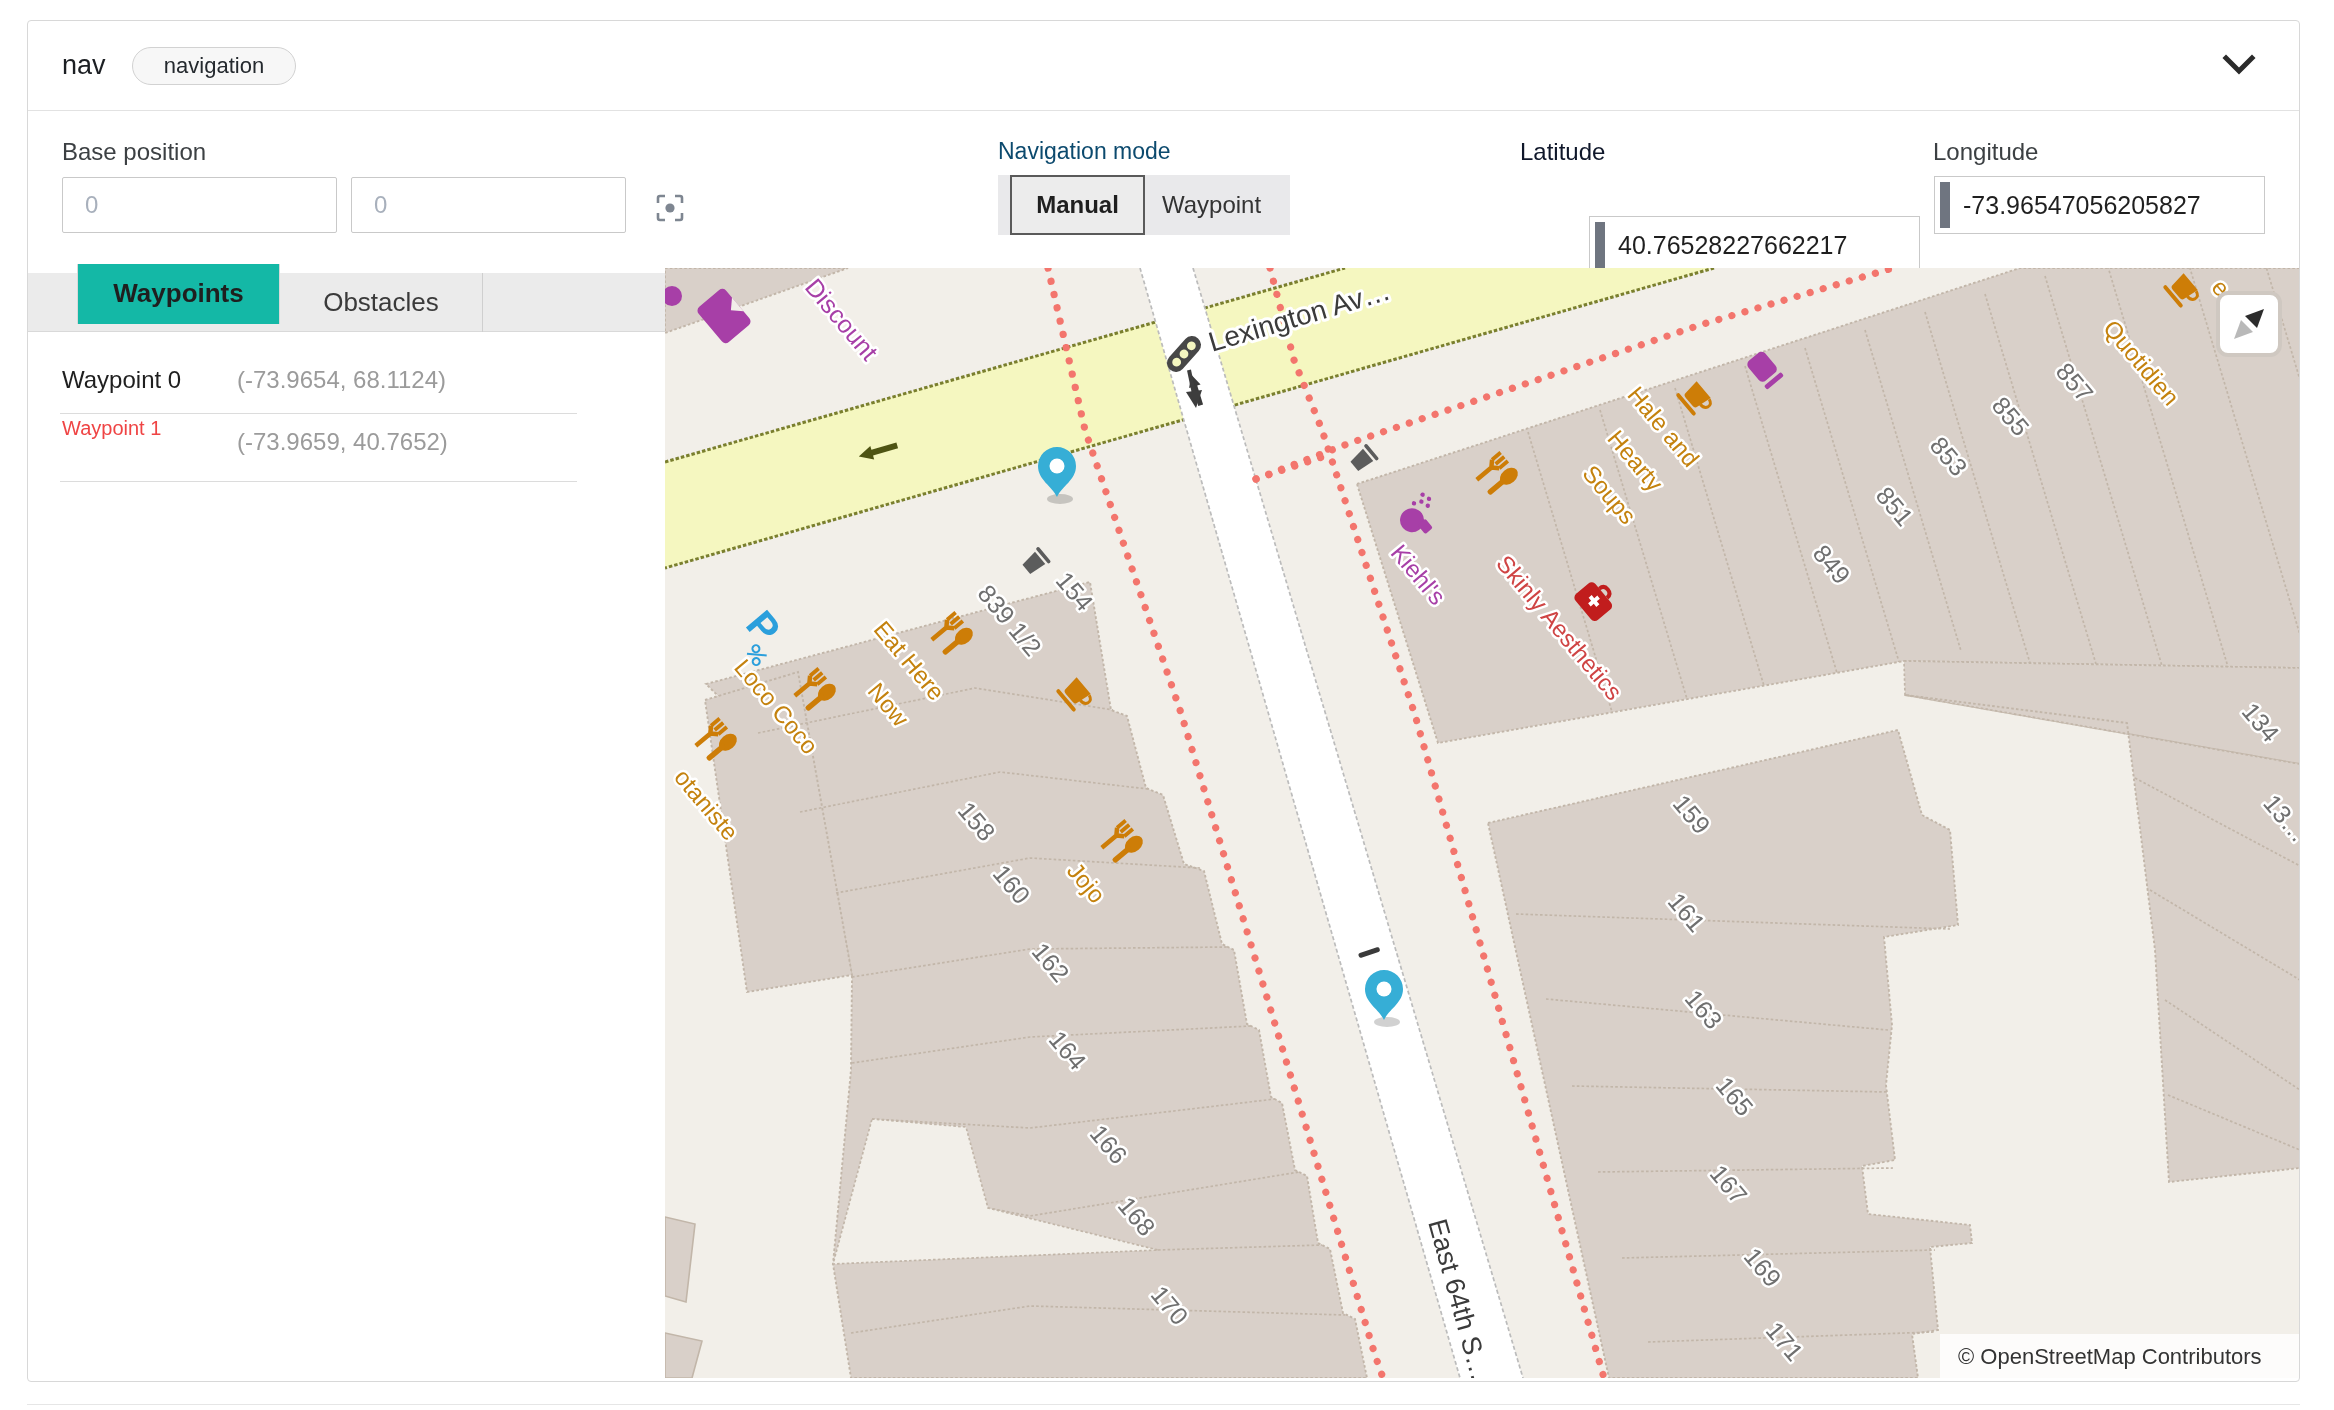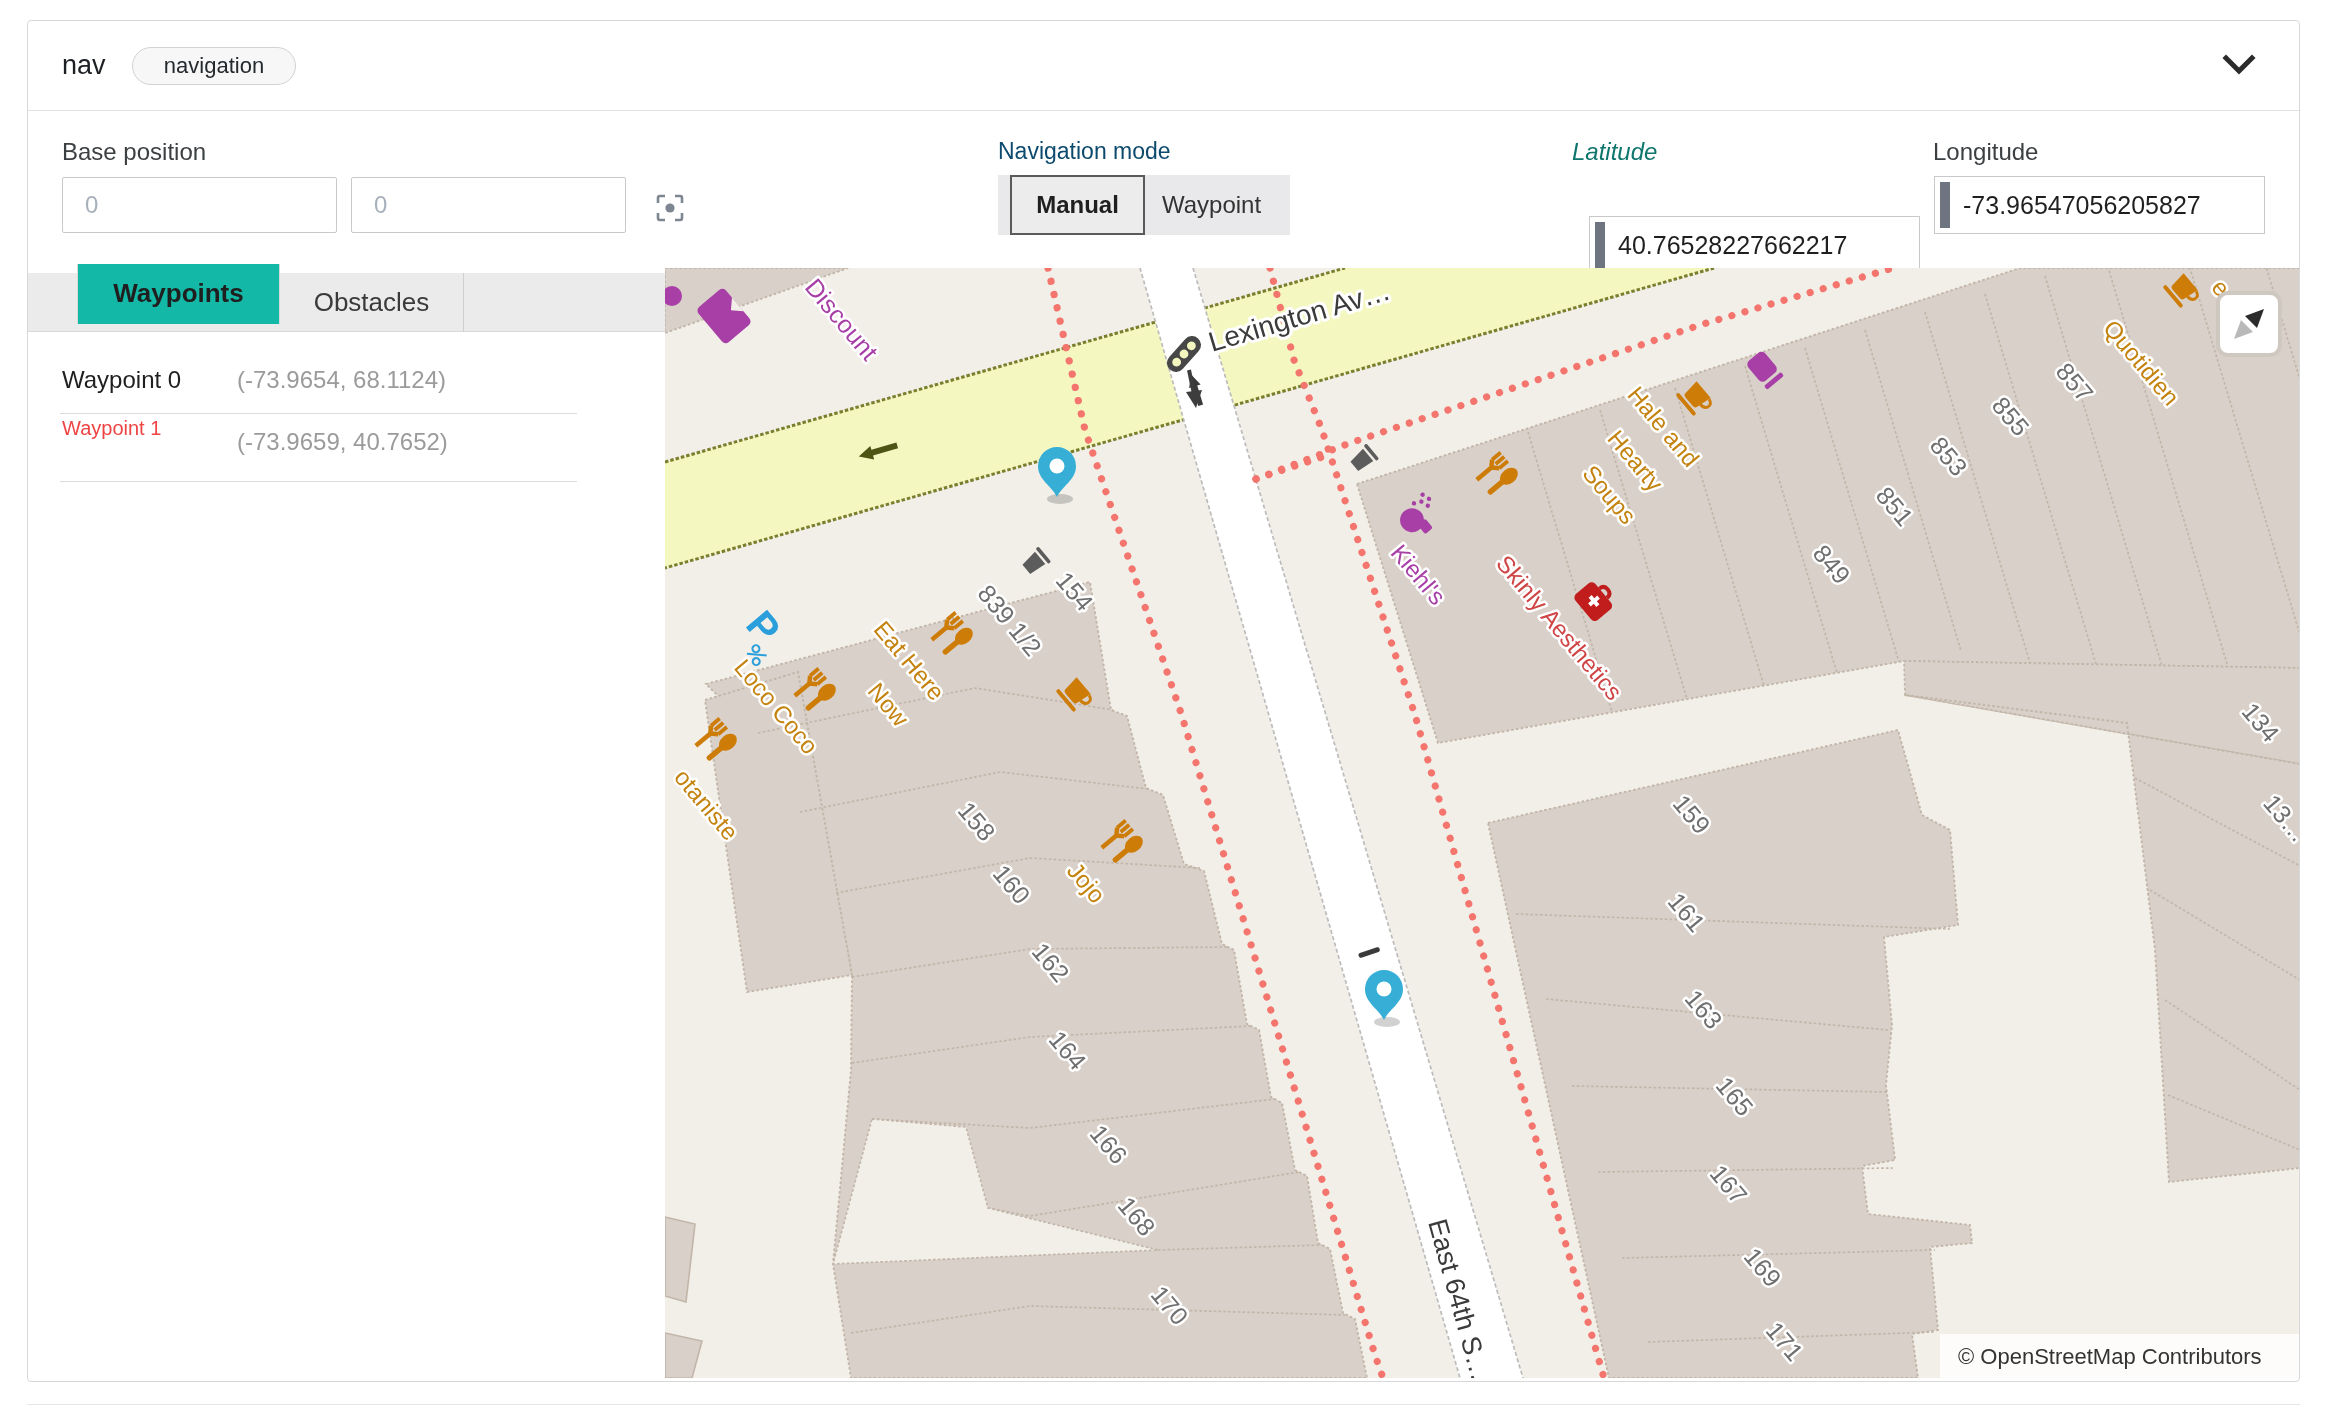--- a/index.html
+++ b/index.html
@@ -34,39 +34,39 @@
   </svg>
 
 <div class="abs" style="left:998px;top:138px;font-size:23px;color:#0c4a6e;">Navigation mode</div>
 
 <div class="abs" style="left:998px;top:175px;width:292px;height:60px;background:#e9e9eb;"></div>
 
 <div class="abs" style="left:998px;top:175px;width:135px;height:60px;border:2px solid #5a5a5a;background:#ececec;font-size:24px;font-weight:bold;color:#1f1f1f;text-align:center;line-height:56px;margin-left:12px;">Manual</div>
 
 <div class="abs" style="left:1133px;top:175px;width:157px;height:68px;font-size:24px;color:#333;text-align:center;line-height:60px;">Waypoint</div>
 
-<div class="abs" style="left:1572px;top:138px;font-size:24px;color:#0f766e;font-style:italic;">Latitude</div>
+<div class="abs" style="left:1520px;top:138px;font-size:24px;color:#0f172a;">Latitude</div>
 
 <div class="abs" style="left:1589px;top:176px;width:331px;height:58px;border:1px solid #c9c9c9;background:#fff;margin-top:40px;">
   <div class="abs" style="left:5px;top:5px;width:10px;height:46px;background:#6f7580;"></div>
   <div class="abs" style="left:28px;top:0;font-size:25px;color:#1f1f1f;line-height:56px;">40.76528227662217</div>
 </div>
 
 <div class="abs" style="left:1933px;top:138px;font-size:24px;color:#3c4043;">Longitude</div>
 
 <div class="abs" style="left:1934px;top:176px;width:331px;height:58px;border:1px solid #c9c9c9;background:#fff;">
   <div class="abs" style="left:5px;top:5px;width:10px;height:46px;background:#6f7580;"></div>
   <div class="abs" style="left:28px;top:0;font-size:25px;color:#1f1f1f;line-height:56px;">-73.96547056205827</div>
 </div>
 
 <div class="abs" style="left:28px;top:273px;width:637px;height:59px;background:#ebebeb;border-bottom:1px solid #d9d9d9;"></div>
 
 <div class="abs" style="left:77px;top:264px;width:203px;height:60px;background:#14b8a6;border-left:1px solid #d9d9d9;border-right:1px solid #d9d9d9;font-size:26px;font-weight:bold;color:#1f1f1f;text-align:center;line-height:58px;">Waypoints</div>
 
-<div class="abs" style="left:280px;top:273px;width:184px;height:59px;border-right:1px solid #cfcfcf;font-size:26px;color:#3a3a3a;text-align:center;line-height:59px;">Obstacles</div>
+<div class="abs" style="left:280px;top:273px;width:203px;height:59px;border-right:1px solid #cfcfcf;font-size:26px;color:#3a3a3a;text-align:center;line-height:59px;">Obstacles</div>
 
 <div class="abs" style="left:62px;top:366px;font-size:24px;color:#1f1f1f;">Waypoint 0</div>
 <div class="abs" style="left:237px;top:366px;font-size:24px;color:#9b9b9b;">(-73.9654, 68.1124)</div>
 <div class="abs" style="left:60px;top:413px;width:517px;height:1px;background:#dcdcdc;"></div>
 
 <div class="abs" style="left:62px;top:417px;font-size:20px;color:#ef4444;">Waypoint 1</div>
 <div class="abs" style="left:237px;top:428px;font-size:24px;color:#9b9b9b;">(-73.9659, 40.7652)</div>
 <div class="abs" style="left:60px;top:481px;width:517px;height:1px;background:#dcdcdc;"></div>
 
 <svg width="1634" height="1110" viewBox="665 268 1634 1110" style="position:absolute;left:665px;top:268px" font-family="Liberation Sans, sans-serif">

